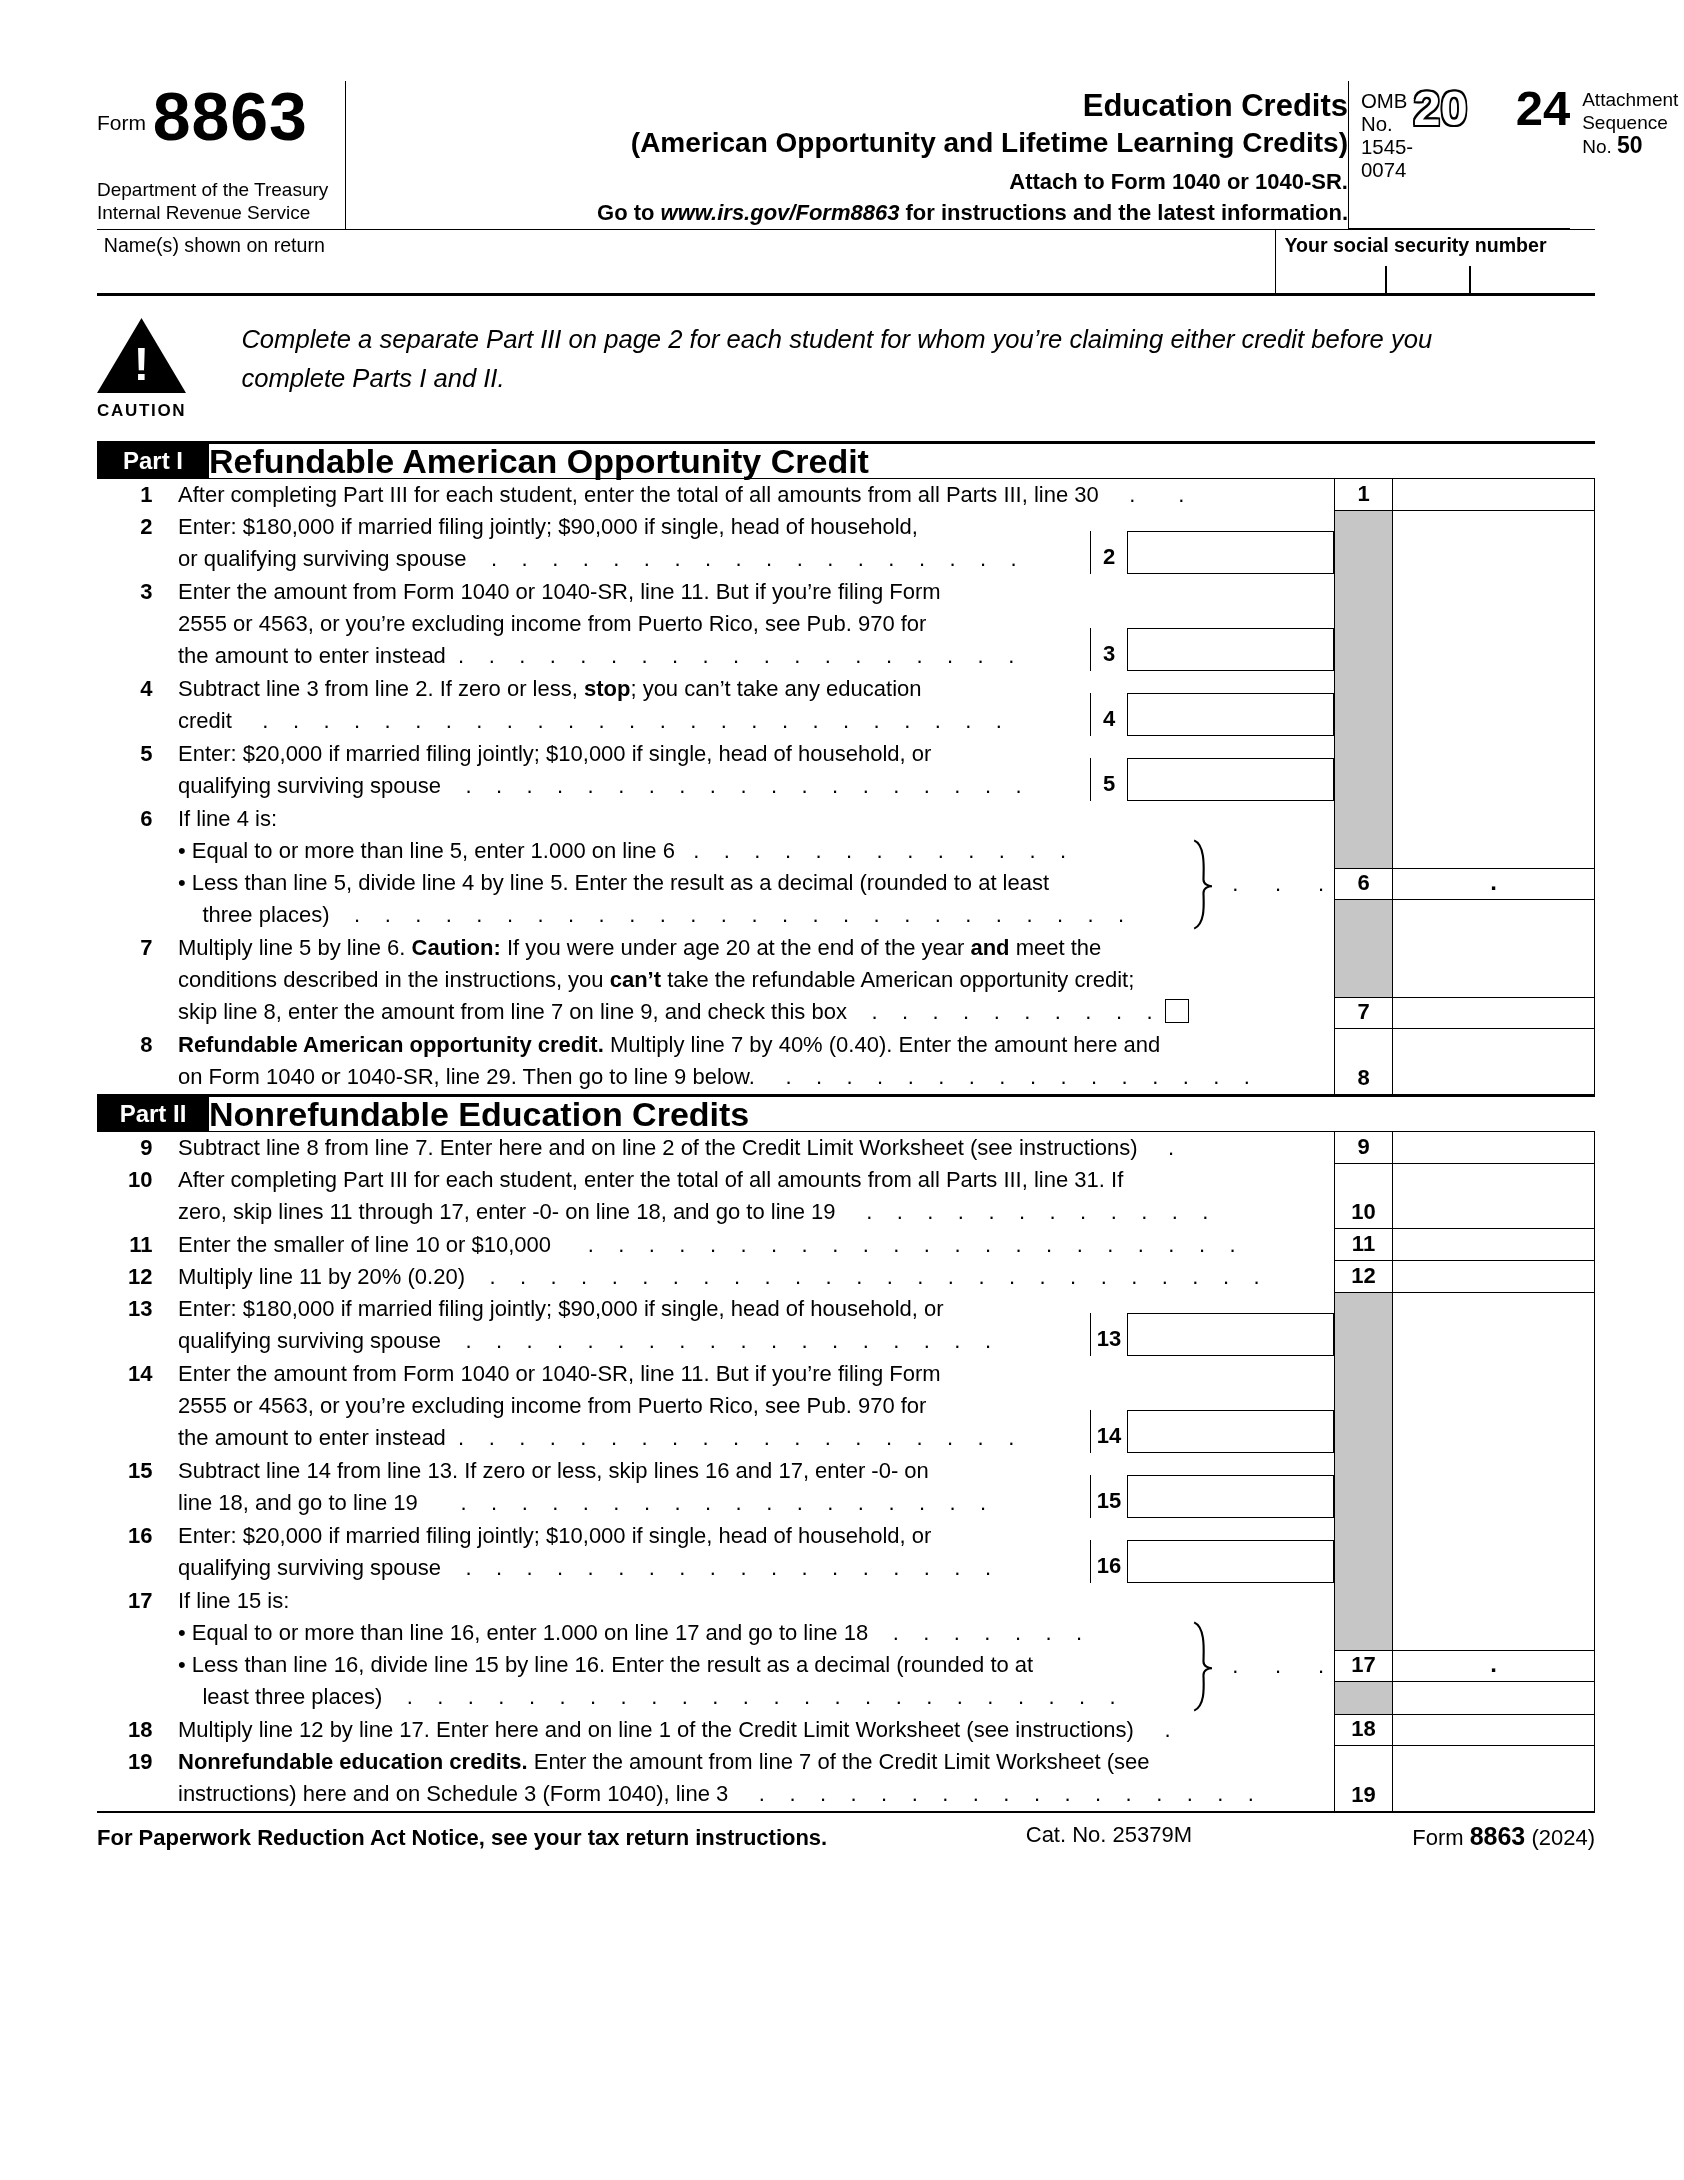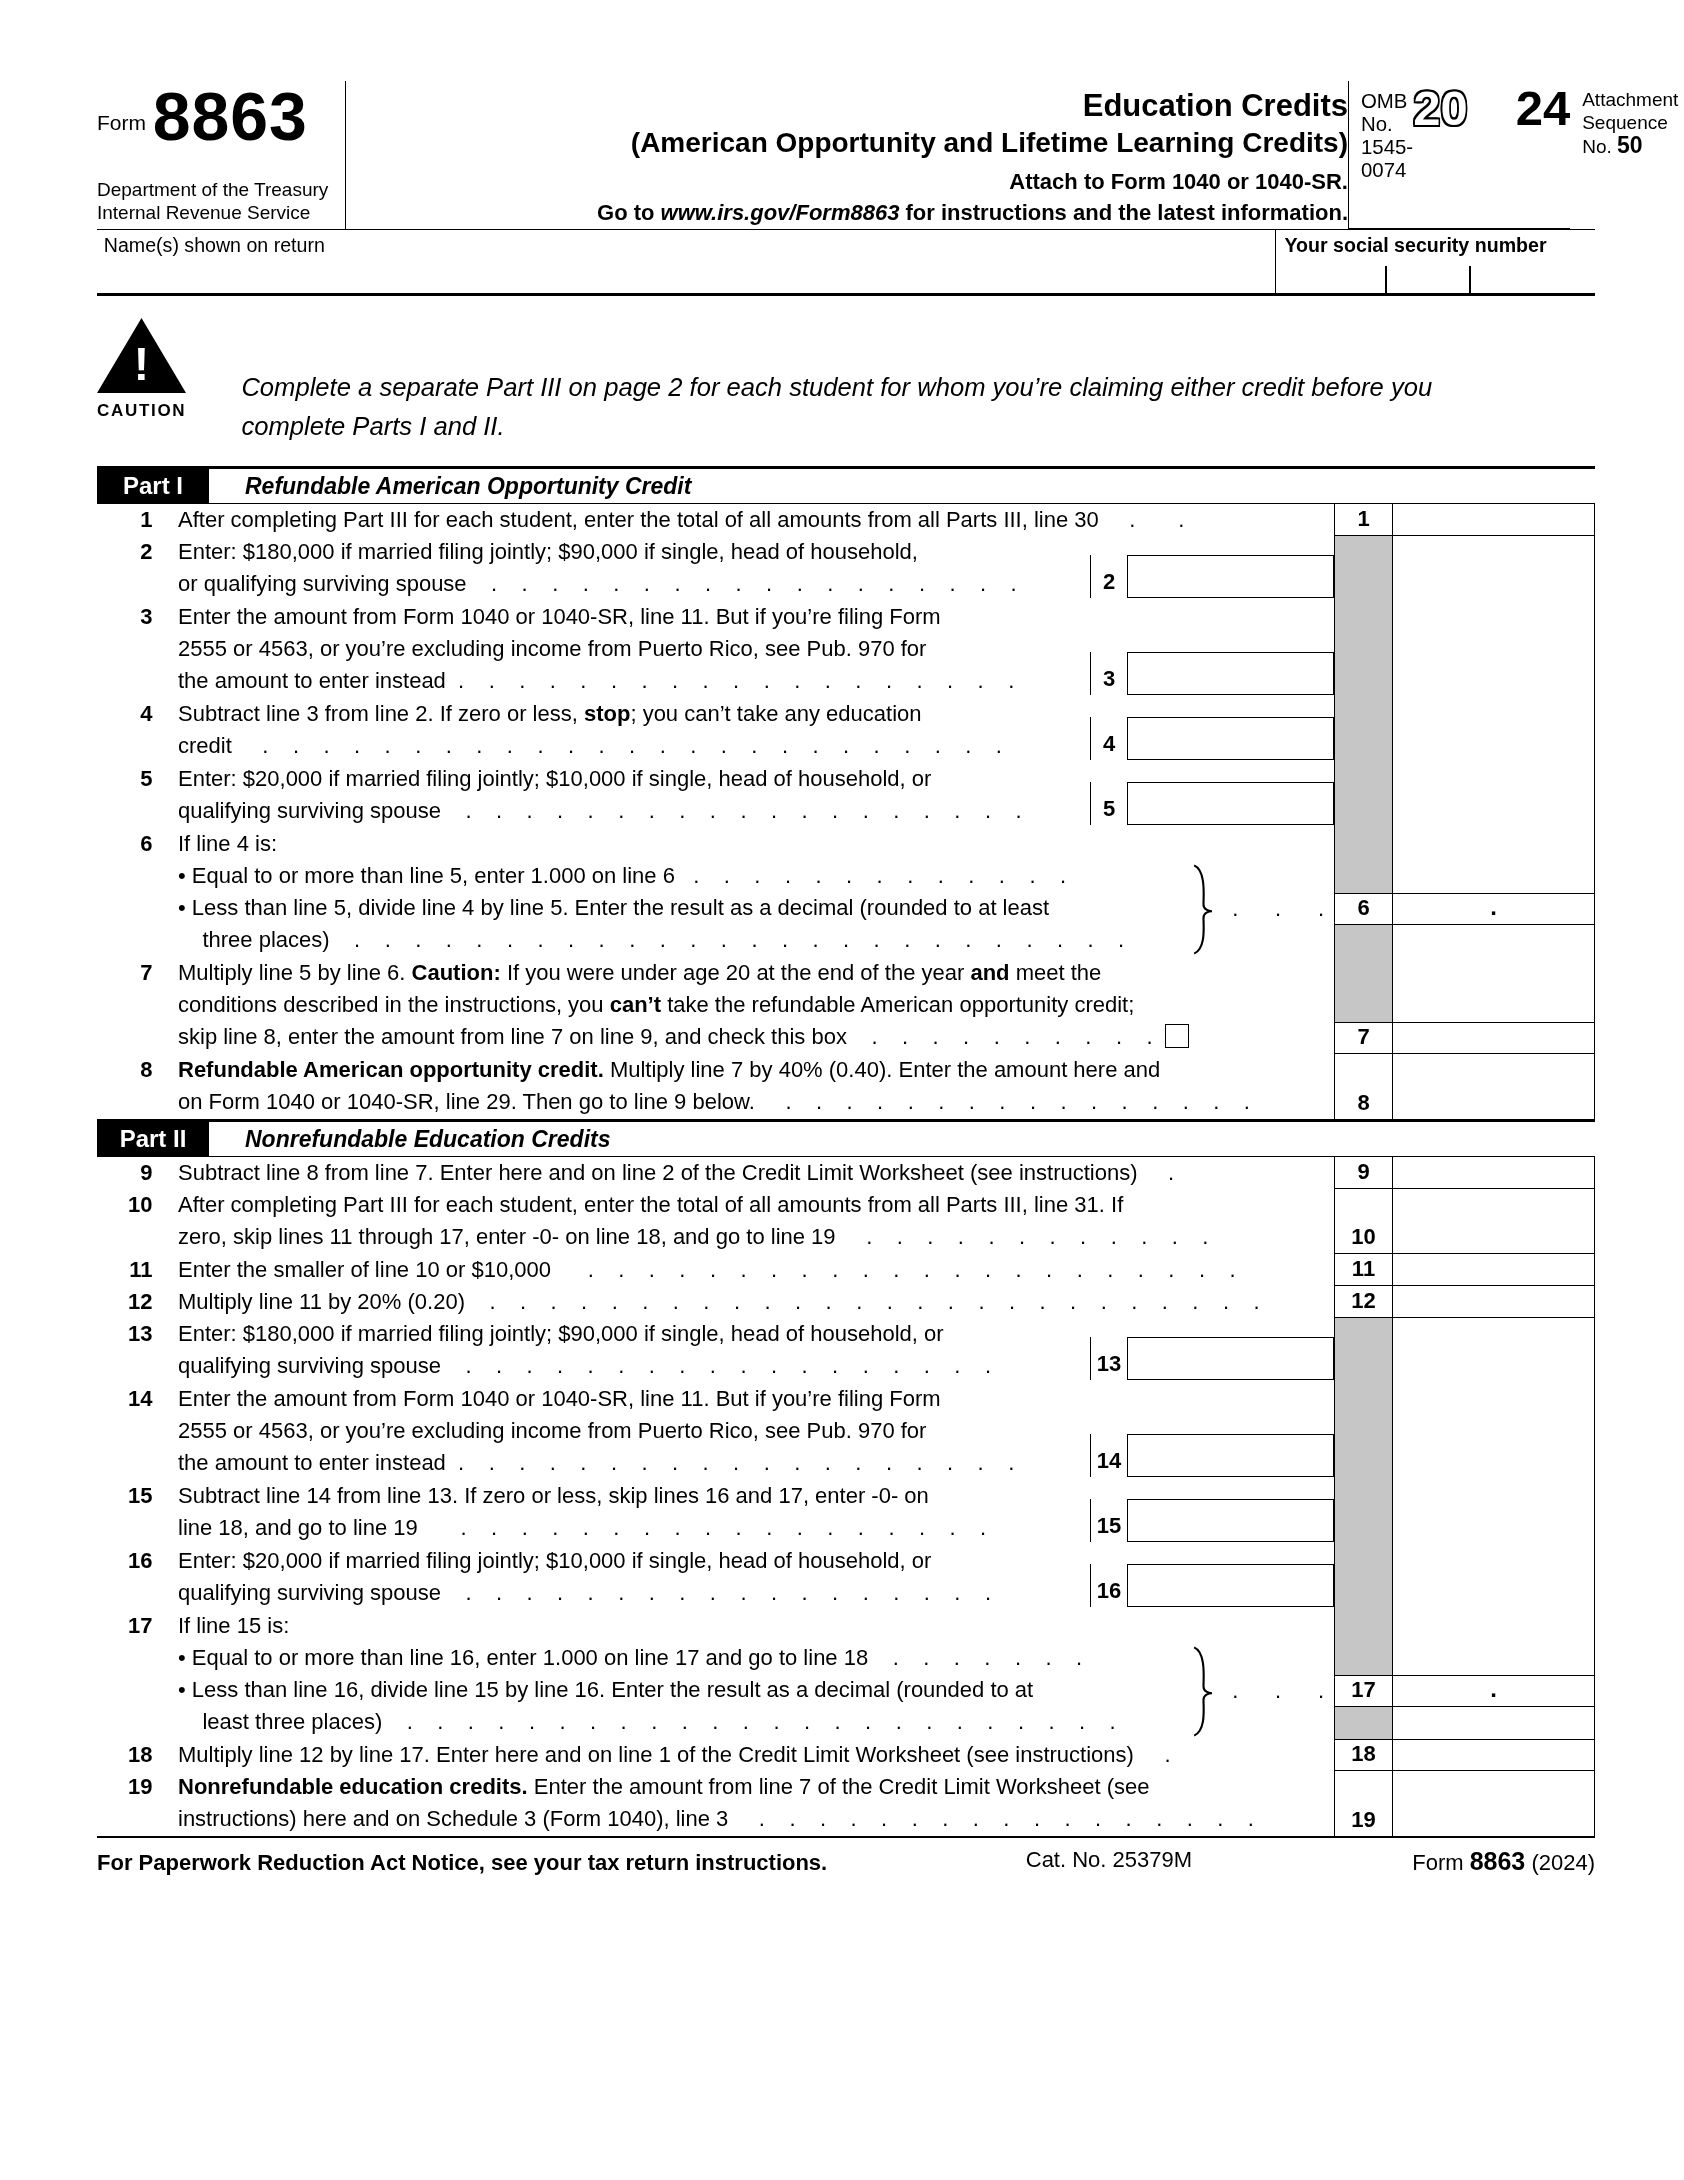--- a/index.html
+++ b/index.html
@@ -35,26 +35,26 @@
   .ssncell{width:320px;border-left:1.7px solid #000;box-sizing:border-box;position:relative;padding:4.3px 0 0 8.5px;font-size:19.6px;font-weight:bold;}
   .tick{position:absolute;bottom:0;width:1.7px;height:27px;background:#000;}
   .t1{left:109px}.t2{left:193px}
 
   
   .caution{display:flex;margin:22px 0 20.4px 0;}
   .cicon{width:124px;}
   .tri{width:89px;height:75px;background:#000;clip-path:polygon(50% 0,100% 100%,0 100%);display:flex;align-items:flex-end;justify-content:center;}
   .excl{color:#fff;font-weight:bold;font-size:46px;line-height:1;padding-bottom:6px;}
   .clabel{font-weight:bold;font-size:17px;letter-spacing:1.7px;margin-top:8px;width:89px;text-align:left;}
-  .ctext{font-style:italic;font-size:25.6px;line-height:39px;padding-left:20.4px;padding-top:1.7px;margin-top:48px;}
+  .ctext{font-style:italic;font-size:25.6px;line-height:39px;padding-left:20.4px;padding-top:1.7px;}
 
   
   .phead{display:flex;border-top:3.4px solid #000;border-bottom:1.7px solid #000;height:34px;}
   .plabel{width:112px;background:#000;color:#fff;font-weight:bold;font-size:24px;display:flex;align-items:center;justify-content:center;}
-  .ptitle{font-weight:bold;font-size:23px;display:flex;align-items:center;padding-left:36px;font-style:italic;}
+  .ptitle{font-weight:bold;font-size:34px;display:flex;align-items:center;}
 
   
   .items{}
   .items2{border-bottom:2.6px solid #000;}
   .item{display:flex;position:relative;}
   .ih1{height:32px}.ih2{height:65px}.ih3{height:97px}.ih4{height:129px}
   .lno{width:81px;box-sizing:border-box;text-align:right;padding-right:25.6px;font-weight:bold;font-size:22px;line-height:32px;}
   .ltext{flex:1;overflow:hidden;}
   .lrow{height:32px;line-height:32px;font-size:22px;white-space:pre;}
   .b{font-weight:bold;}

